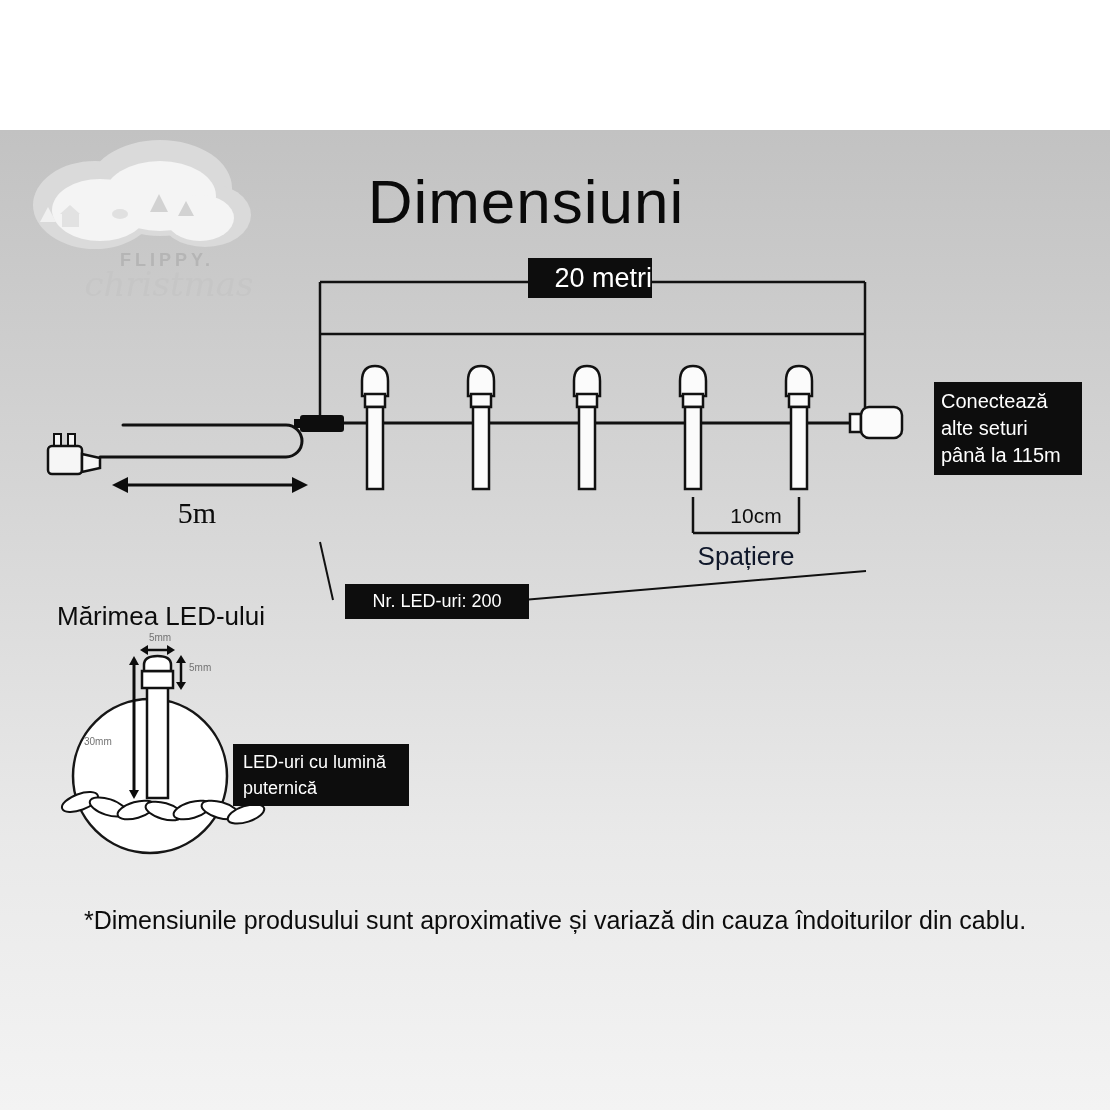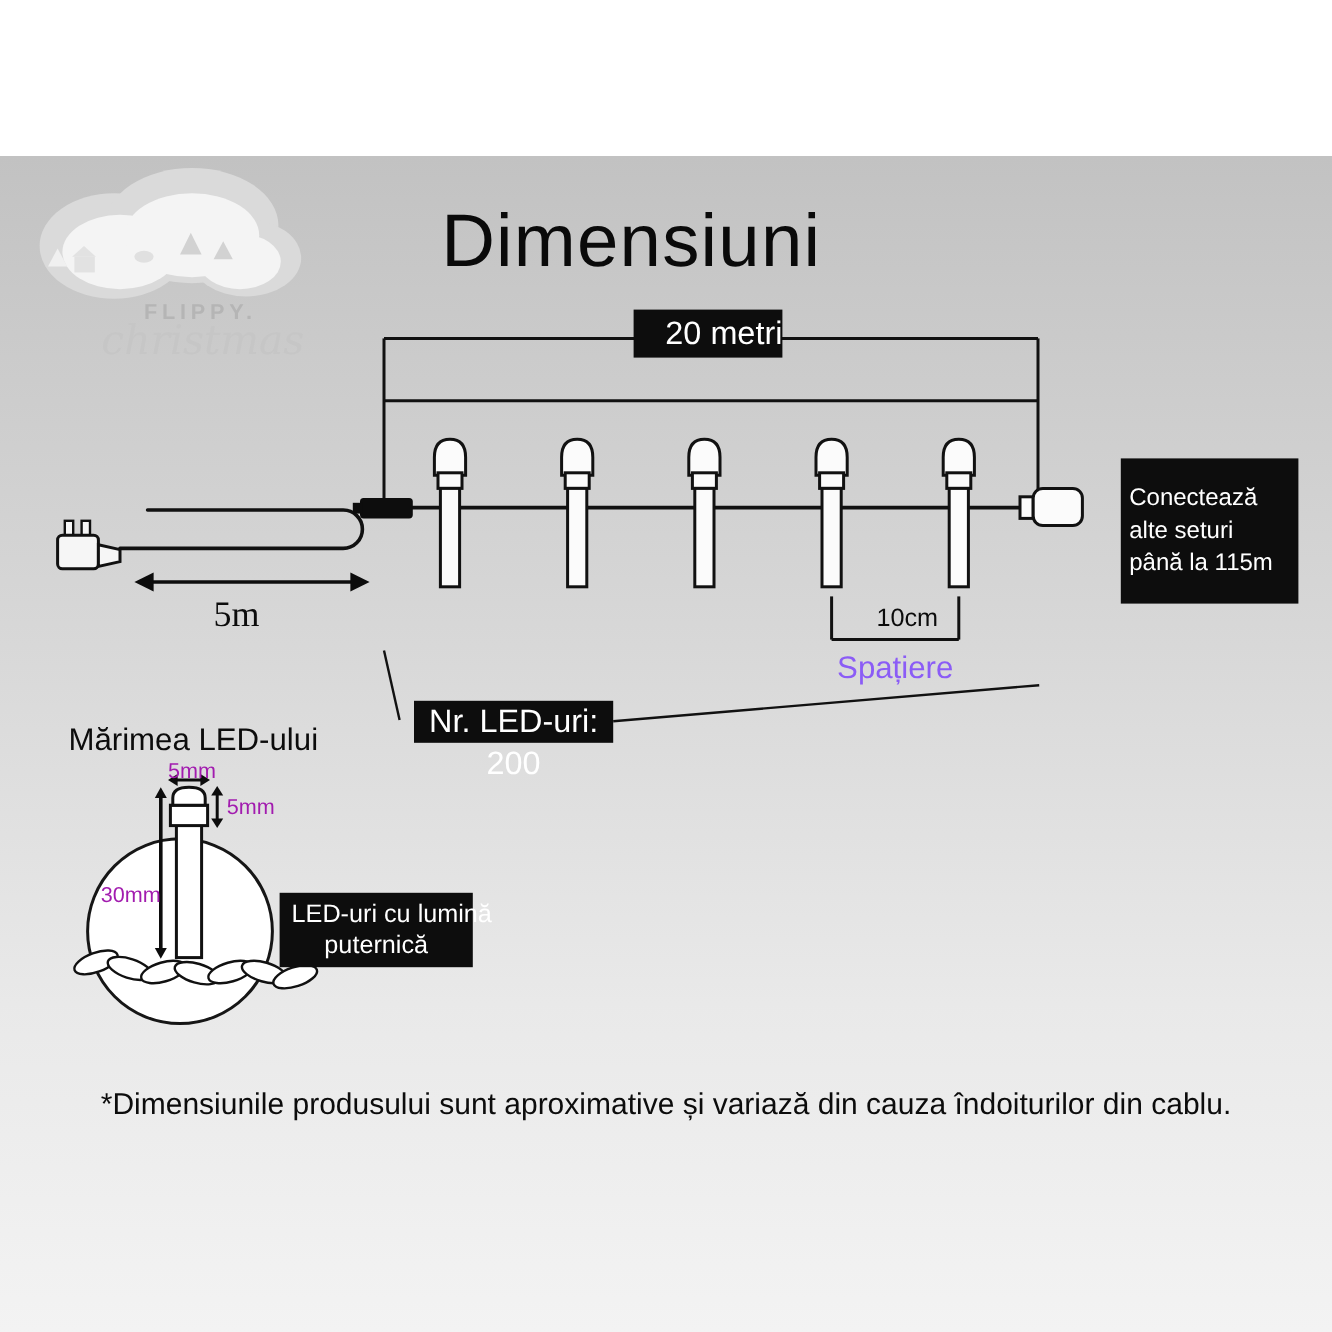--- a/index.html
+++ b/index.html
@@ -26,31 +26,31 @@
     font-size:34px;color:#c6c6c6;
   }
   .badge{
     background:#0d0d0d;color:#ffffff;
     font-family:"Liberation Sans",sans-serif;
   }
   .badge-20m{left:528px;top:258px;width:124px;height:40px;line-height:40px;
     text-align:right;font-size:27px;}
   .badge-sections{left:478px;top:317px;width:222px;height:34px;line-height:34px;
     text-align:center;font-size:22px;}
-  .badge-connect{left:934px;top:382px;width:134px;padding:20px 7px;
+  .badge-connect{left:934px;top:382px;width:134px;padding:6px 7px;
     font-size:20px;line-height:27px;white-space:pre;}
-  .badge-ledcount{left:345px;top:584px;width:166px;height:35px;line-height:35px;
-    text-align:center;font-size:27px;}
-  .badge-ledinfo{left:233px;top:744px;width:161px;padding:5px 10px;
-    font-size:21px;line-height:26px;white-space:pre;box-sizing:border-box;text-align:center;}
+  .badge-ledcount{left:345px;top:584px;width:184px;height:35px;line-height:35px;
+    text-align:center;font-size:18px;}
+  .badge-ledinfo{left:233px;top:744px;width:176px;padding:5px 10px;
+    font-size:18px;line-height:26px;white-space:pre;box-sizing:border-box;}
   .label-5m{left:122px;top:496px;width:150px;text-align:center;font-size:30px;color:#0c0c0c;font-family:Liberation Serif, serif;}
   .label-10cm{left:693px;top:504px;width:126px;text-align:center;font-size:21px;color:#0c0c0c;}
-  .label-spatiere{left:680px;top:541px;width:132px;text-align:center;font-size:26px;color:#8b5cf6;}
+  .label-spatiere{left:680px;top:541px;width:132px;text-align:center;font-size:26px;color:#0f172a;}
   .label-marimea{left:57px;top:601px;font-size:26px;color:#0c0c0c;}
-  .dim-label{font-size:18px;color:#a21caf;}
+  .dim-label{font-size:10px;color:#737373;}
   .label-5mm-top{left:138px;top:632px;width:44px;text-align:center;}
   .label-5mm-right{left:189px;top:662px;}
   .label-30mm{left:84px;top:736px;}
   .footer-note{
     left:0;top:906px;width:1110px;text-align:center;
     font-size:25px;color:#0c0c0c;
   }
   svg{display:block;}
 </style>
 </head>

